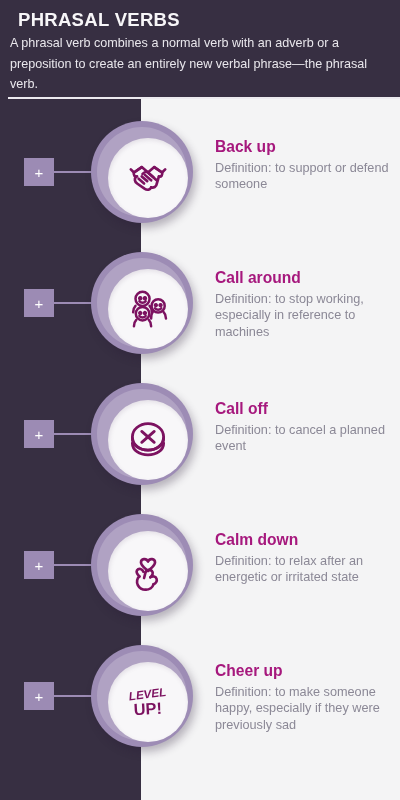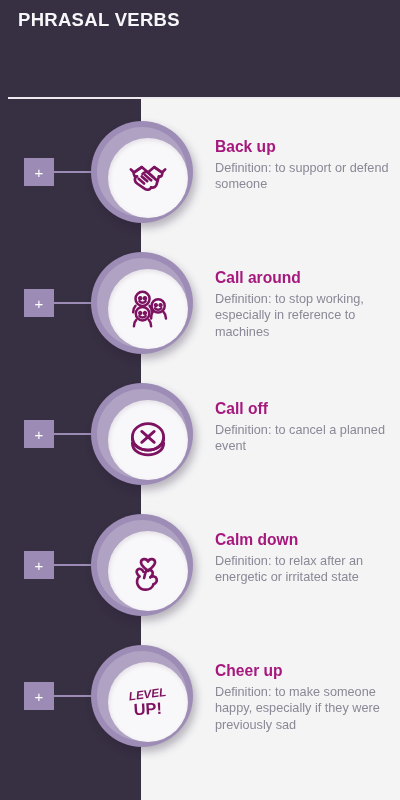--- a/index.html
+++ b/index.html
@@ -173,20 +173,21 @@
 </head>
 <body>
 
 <div id="infographic">
 
   <div class="dark-panel"></div>
 
   <div class="header-band"></div>
   <div class="header-inner">
     <div class="header-title">PHRASAL VERBS</div>
+    <div class="header-sub">A phrasal verb combines a normal verb with an adverb or a preposition to create an entirely new verbal phrase—the phrasal verb.</div>
   </div>
   <div class="header-rule"></div>
 
   <div class="row" style="top:121px">
     <div class="plus-box">+</div>
     <div class="connector"></div>
     <div class="circle-outer">
       <div class="circle-mid">
         <div class="circle-inner">
           <svg class="icon-svg" viewBox="0 0 64 64" fill="none" stroke-width="3.4" stroke-linecap="round" stroke-linejoin="round">

